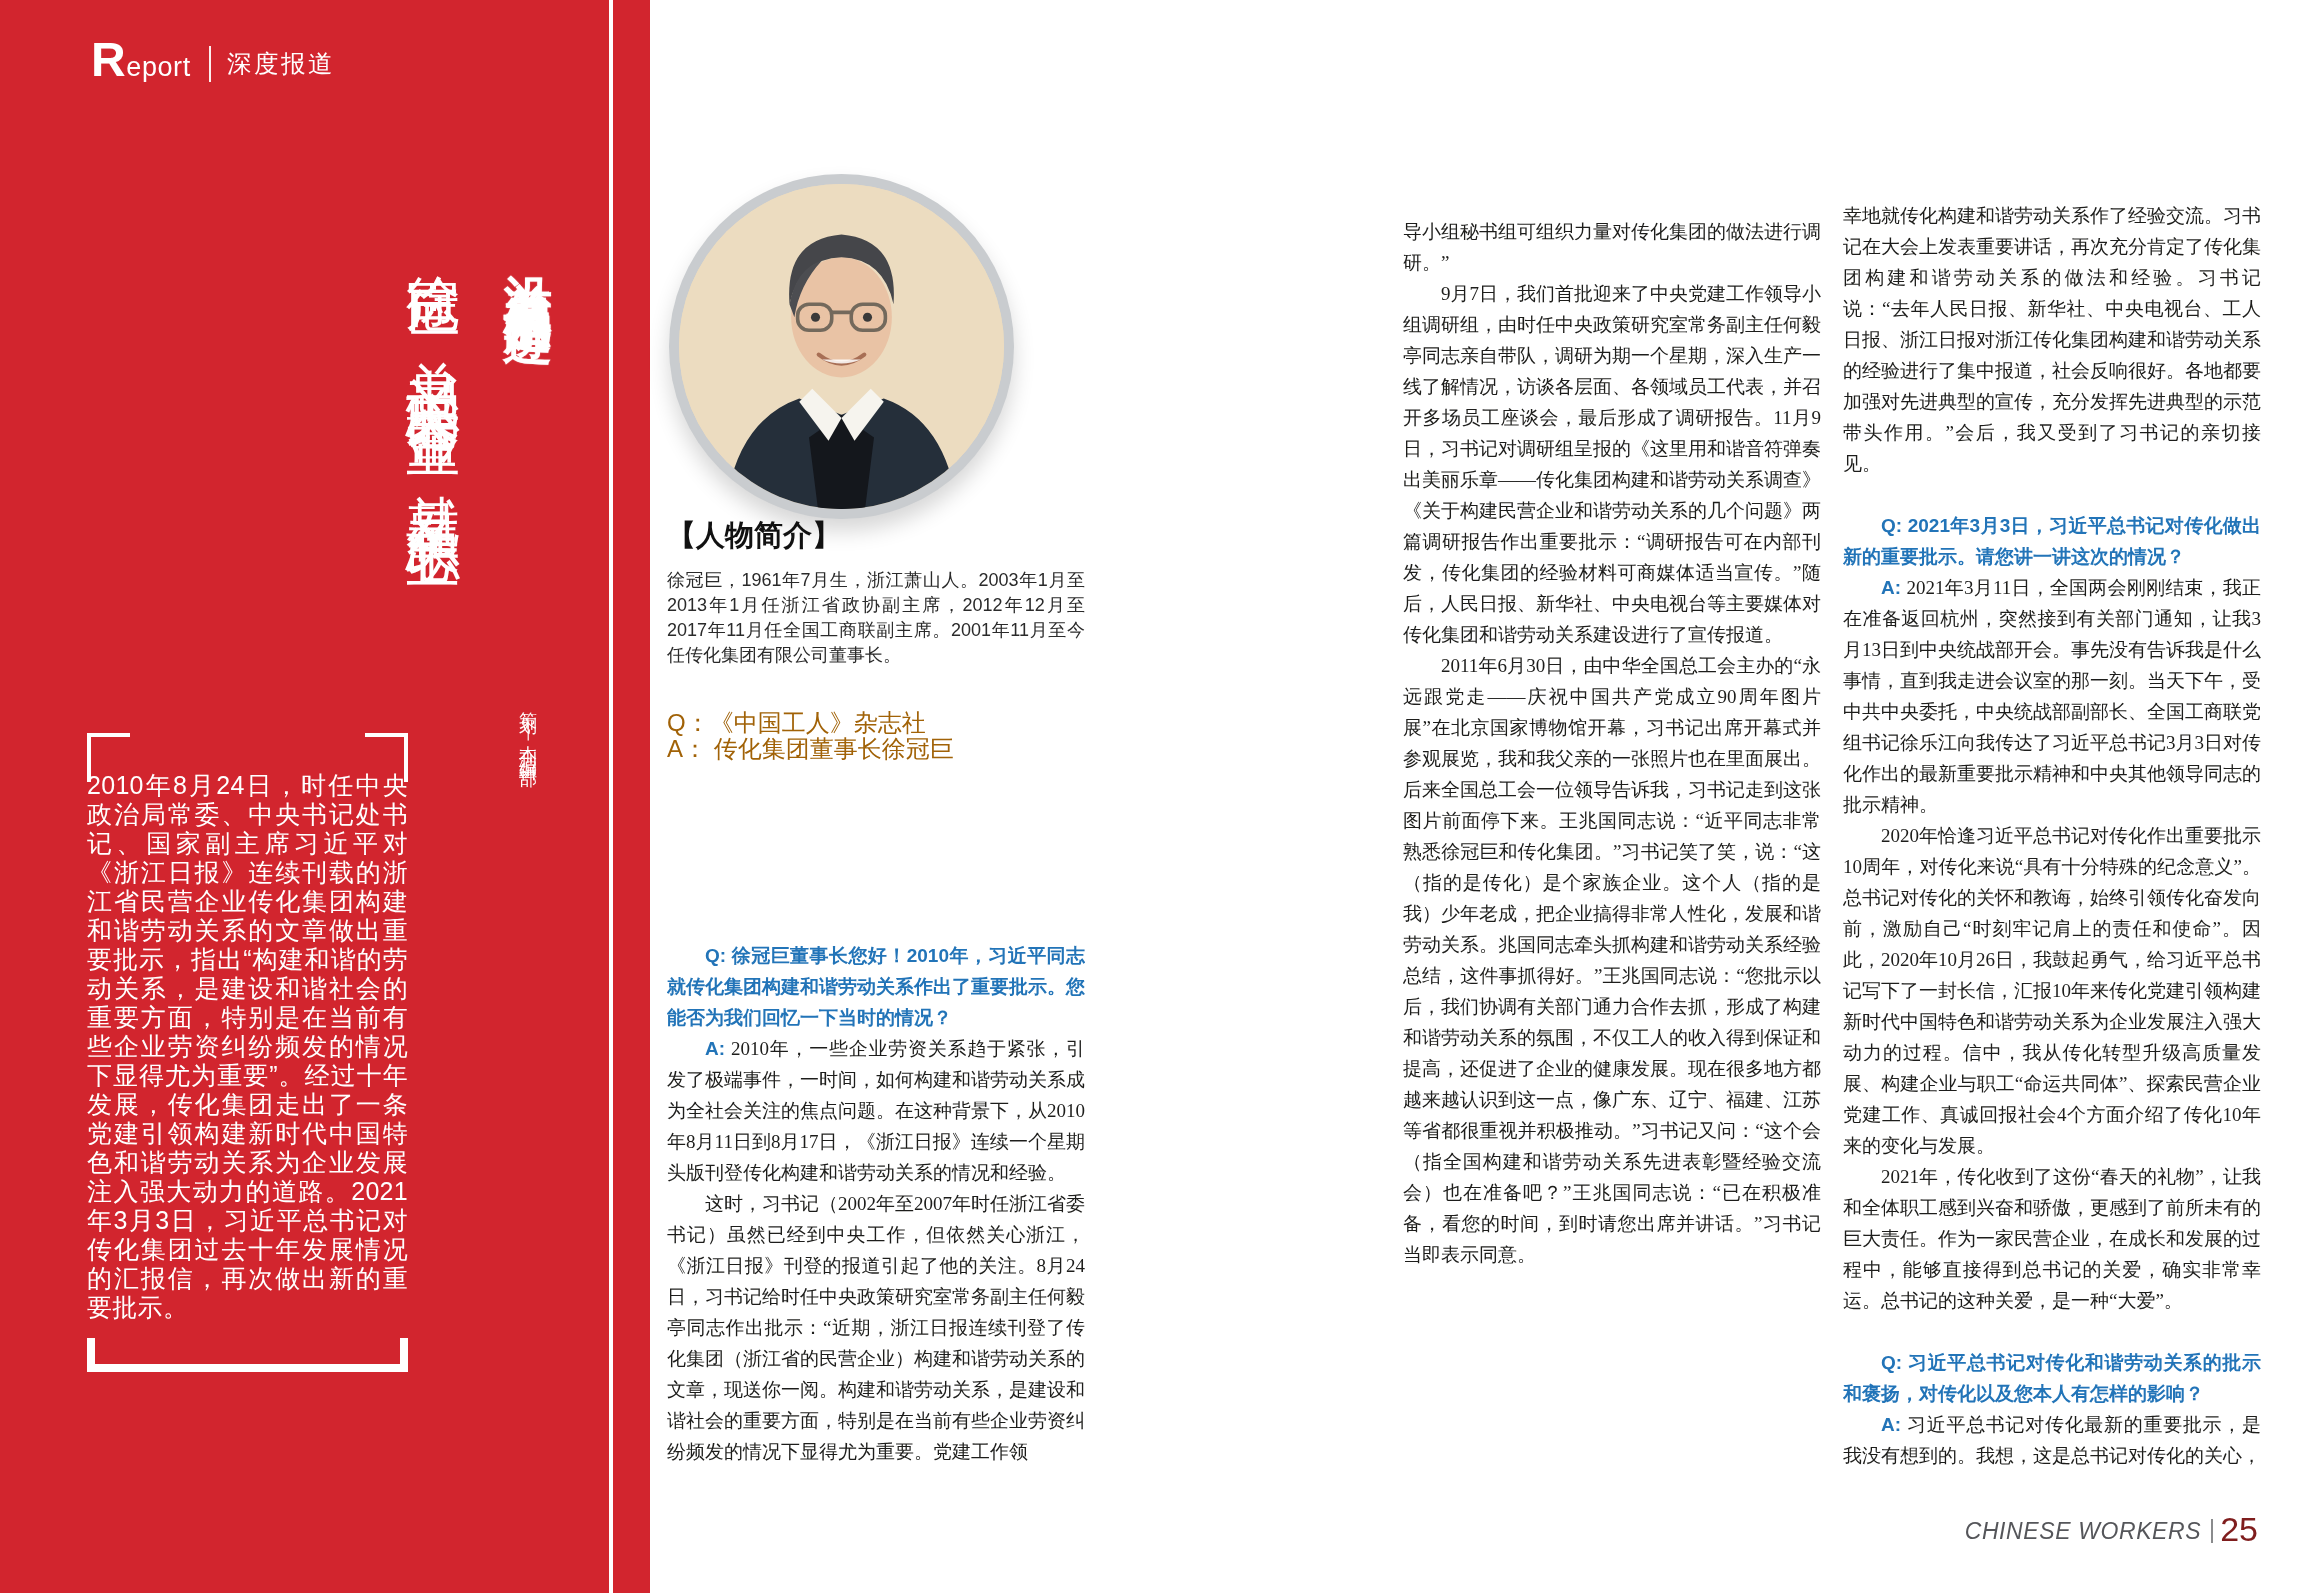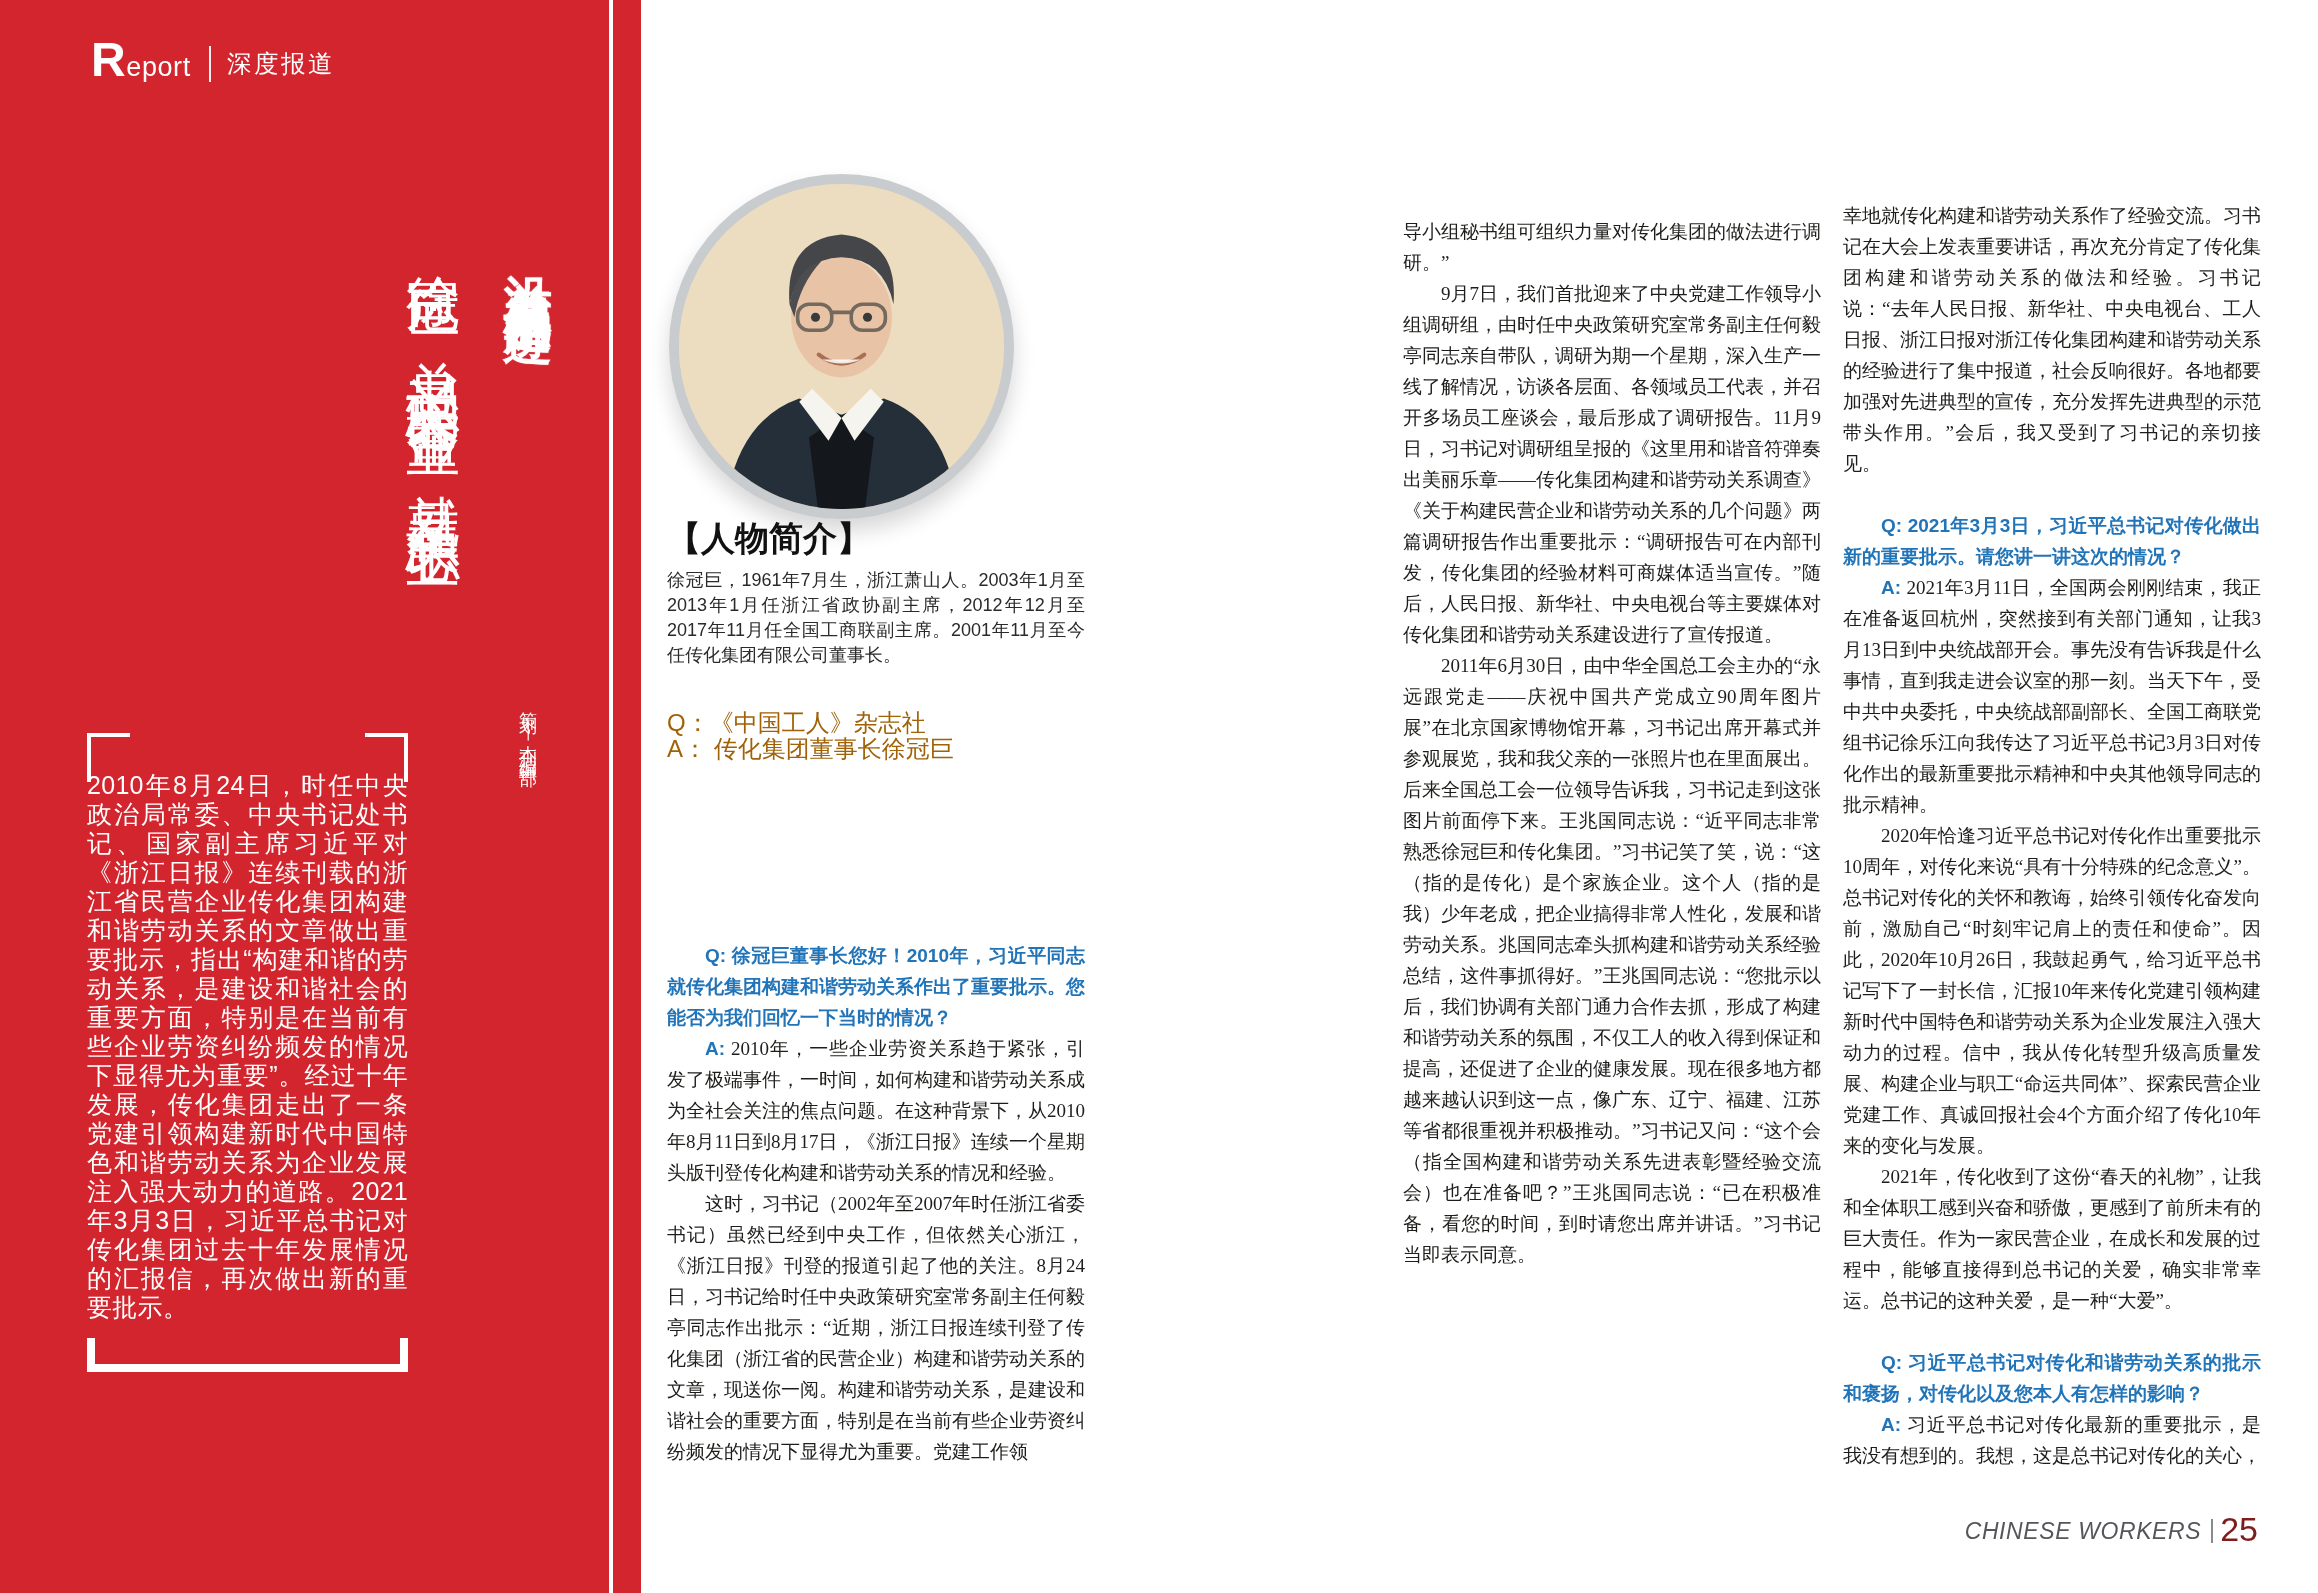--- a/index.html
+++ b/index.html
@@ -1,20 +1,20 @@
 <!DOCTYPE html>
 <html style="font-size:9.8px"><head>
 <meta charset="utf-8">
 <style>
   html,body{margin:0;padding:0;background:#9a9a9a;}
   .page{position:relative;width:2319px;height:1594px;background:#ffffff;overflow:hidden;
         font-family:"Liberation Serif","DejaVu Serif",serif;color:#1d1d1b;}
 
   
-  .red-panel{position:absolute;left:0;top:0;width:641px;height:1594px;background:#d2252e;}
+  .red-panel{position:absolute;left:0;top:0;width:641px;height:1594px;background:#d2252e;padding-left:9px;}
   .red-inner-line{position:absolute;left:609px;top:0;width:4.3px;height:1594px;background:#ffffff;}
 
   .masthead{position:absolute;left:91px;top:32px;display:flex;align-items:center;color:#fff;
             font-family:"Liberation Sans","DejaVu Sans",sans-serif;}
   .report-word{display:block;font-size:27px;line-height:56px;font-weight:400;letter-spacing:0.6px;}
   .report-word::first-letter{font-size:48px;font-weight:700;}
   .mast-divider{width:1.8px;height:36px;background:rgba(255,255,255,.92);margin:0 16px 0 18.4px;}
   .mast-section{font-size:24.5px;letter-spacing:2.5px;font-weight:400;}
 
   .v-text{position:absolute;writing-mode:vertical-rl;text-orientation:mixed;color:#ffffff;white-space:nowrap;}
@@ -38,22 +38,22 @@
 
   
   .portrait{position:absolute;left:669px;top:174px;width:345px;height:345px;border-radius:50%;
             background:#c9cccf;box-shadow:0 12.3px 21px rgba(0,0,0,.16);}
   .portrait-inner{position:absolute;left:9.8px;top:9.8px;width:325px;height:325px;border-radius:50%;
                   overflow:hidden;background:#ecdcc0;}
   .portrait-inner svg{display:block;width:100%;height:100%;}
 
   .col{position:absolute;width:418px;font-size:19px;line-height:31px;text-align:justify;color:#1d1d1b;}
   .col-1-profile{left:667px;top:524px;}
-  .profile-head{font-family:Liberation Sans, sans-serif;font-weight:700;
-                font-size:34px;line-height:28px;color:#111;margin:0 0 16px 0;}
+  .profile-head{font-family:Liberation Mono, monospace;font-weight:700;
+                font-size:29px;line-height:28px;color:#111;margin:0 0 16px 0;}
   .profile-body{font-family:"Liberation Sans","DejaVu Sans",sans-serif;font-size:18px;line-height:25px;
                 color:#2a2a2a;text-align:justify;margin:0;font-weight:300;}
   .press-q,.press-a{font-family:"Liberation Sans","DejaVu Sans",sans-serif;font-size:24px;line-height:26px;
                     color:#a16207;margin:0;font-weight:300;}
   .press-lines{margin-top:42px;}
 
   .qa-col1{left:667px;top:940px;height:559px;overflow:hidden;}
   .col-2{left:1403px;top:216px;height:1277px;overflow:hidden;}
   .col-3{left:1843px;top:200px;height:1277px;overflow:hidden;}
 

